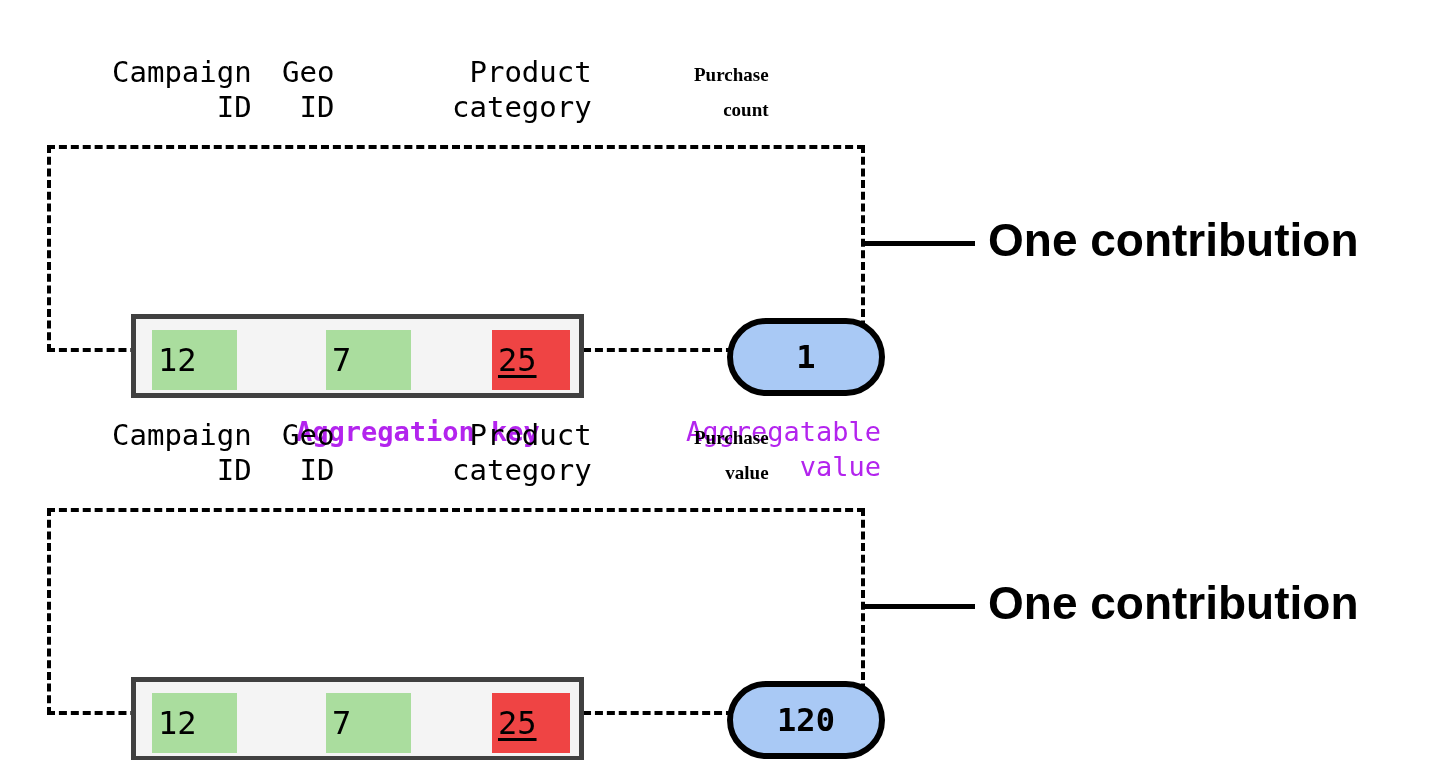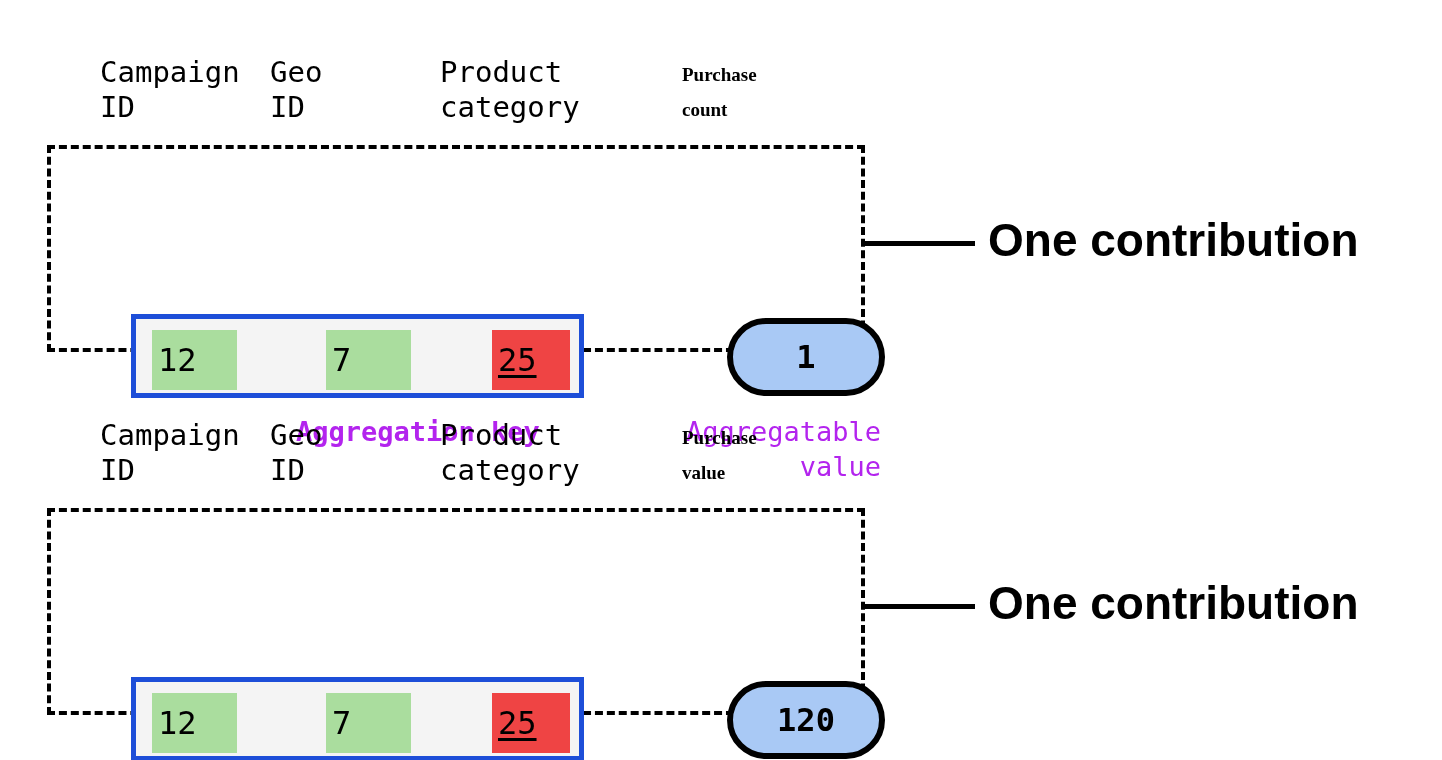--- a/index.html
+++ b/index.html
@@ -27,23 +27,24 @@
     position: absolute;
     left: 0;
     width: 1442px;
   }
   #group-0 { top: 0px; }
   #group-1 { top: 363px; }
 
   
   .headers {
     position: absolute;
-    left: 0; top: 55px;
+    left: 12px; top: 55px;
     width: 900px;
     height: 90px;
+    text-align: right;
   }
   .hdr {
     position: absolute;
     font-family: "DejaVu Sans Mono", monospace;
     font-size: 29px;
     line-height: 35px;
     color: #000000;
     white-space: pre;
   }
   .hdr.mono-plain { font-weight: 400; }
@@ -73,21 +74,21 @@
     box-sizing: border-box;
   }
 
   
   .key-box {
     position: absolute;
     left: 80px;
     top: 165px;
     width: 453px;
     height: 84px;
-    border: 5px solid #1d4ed8;
+    border: 5px solid #404040;
     background: #f4f4f4;
     box-sizing: border-box;
   }
   .key-cell {
     position: absolute;
     top: 11px;
     height: 60px;
     display: flex;
     align-items: center;
     justify-content: flex-start;

